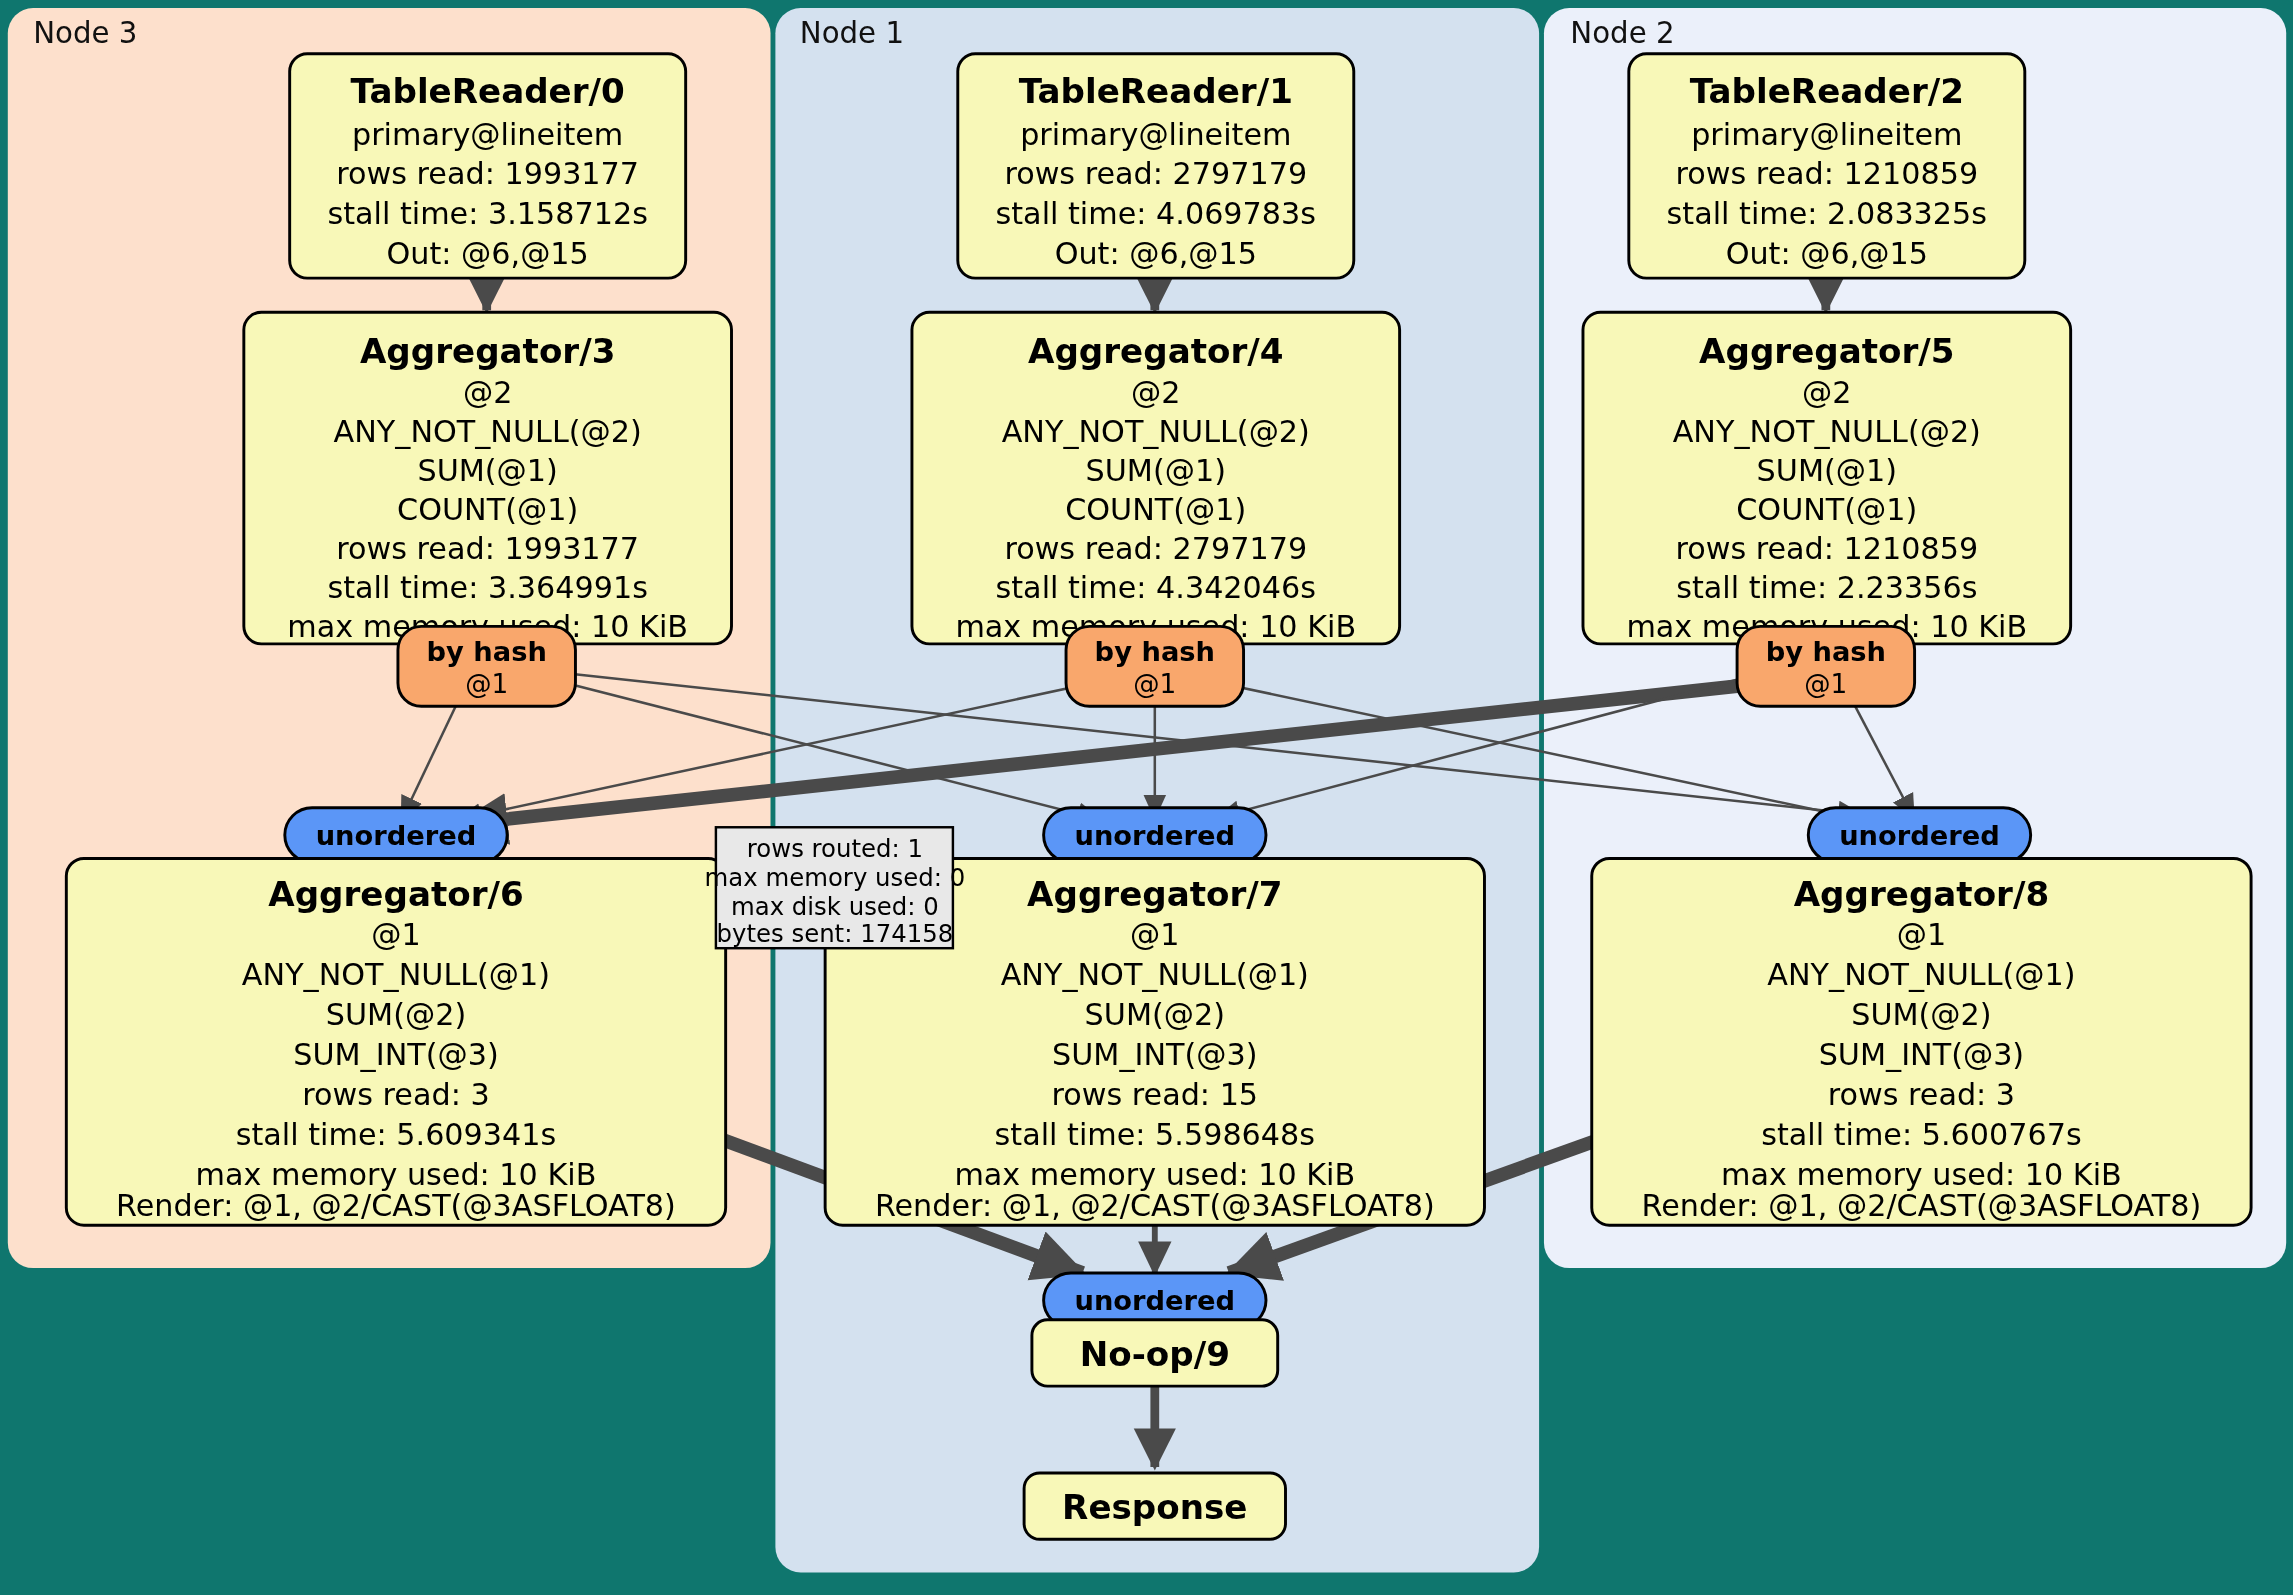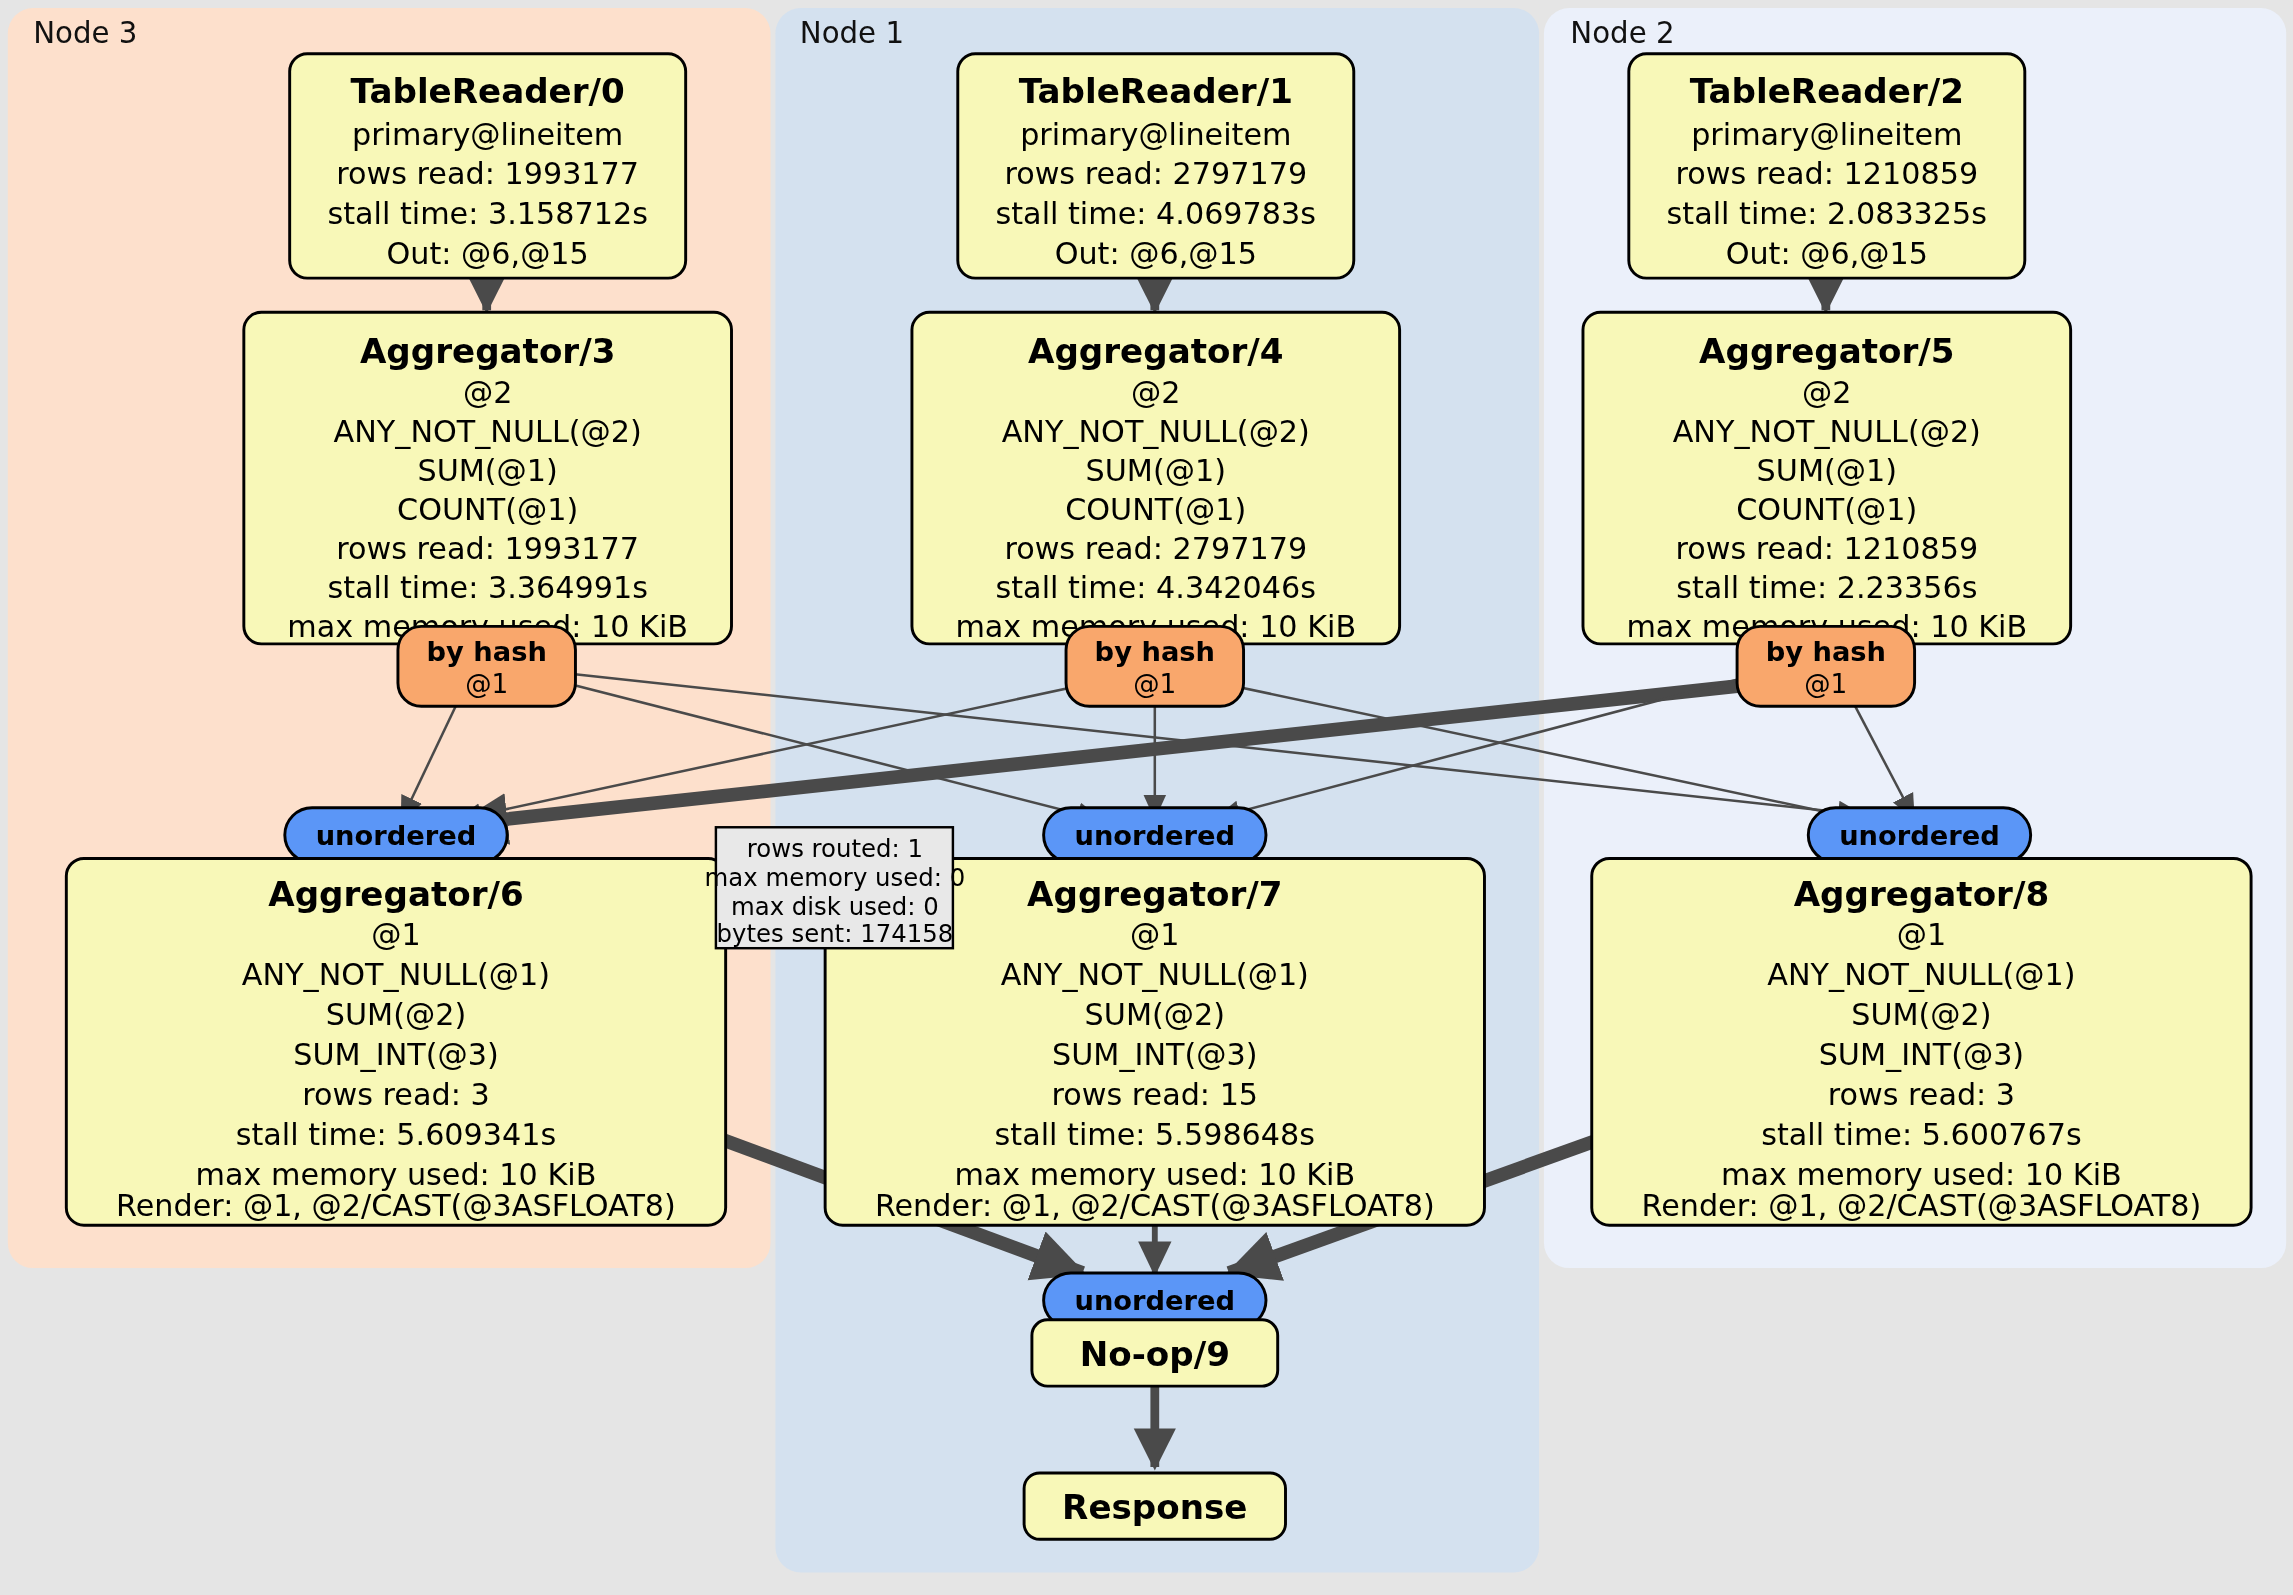--- a/index.html
+++ b/index.html
@@ -7,21 +7,21 @@
     padding: 0;
     background: #ffffff;
   }
   body {
     font-family: "DejaVu Sans", "Liberation Sans", sans-serif;
   }
   #stage {
     position: relative;
     width: 2294px;
     height: 1596px;
-    background: #e5e5e5;
+    background: #0f766e;
     overflow: hidden;
   }
   svg#graph {
     position: absolute;
     left: 0;
     top: 0;
     width: 2294px;
     height: 1596px;
   }
   .cluster-rect { stroke: none; }

